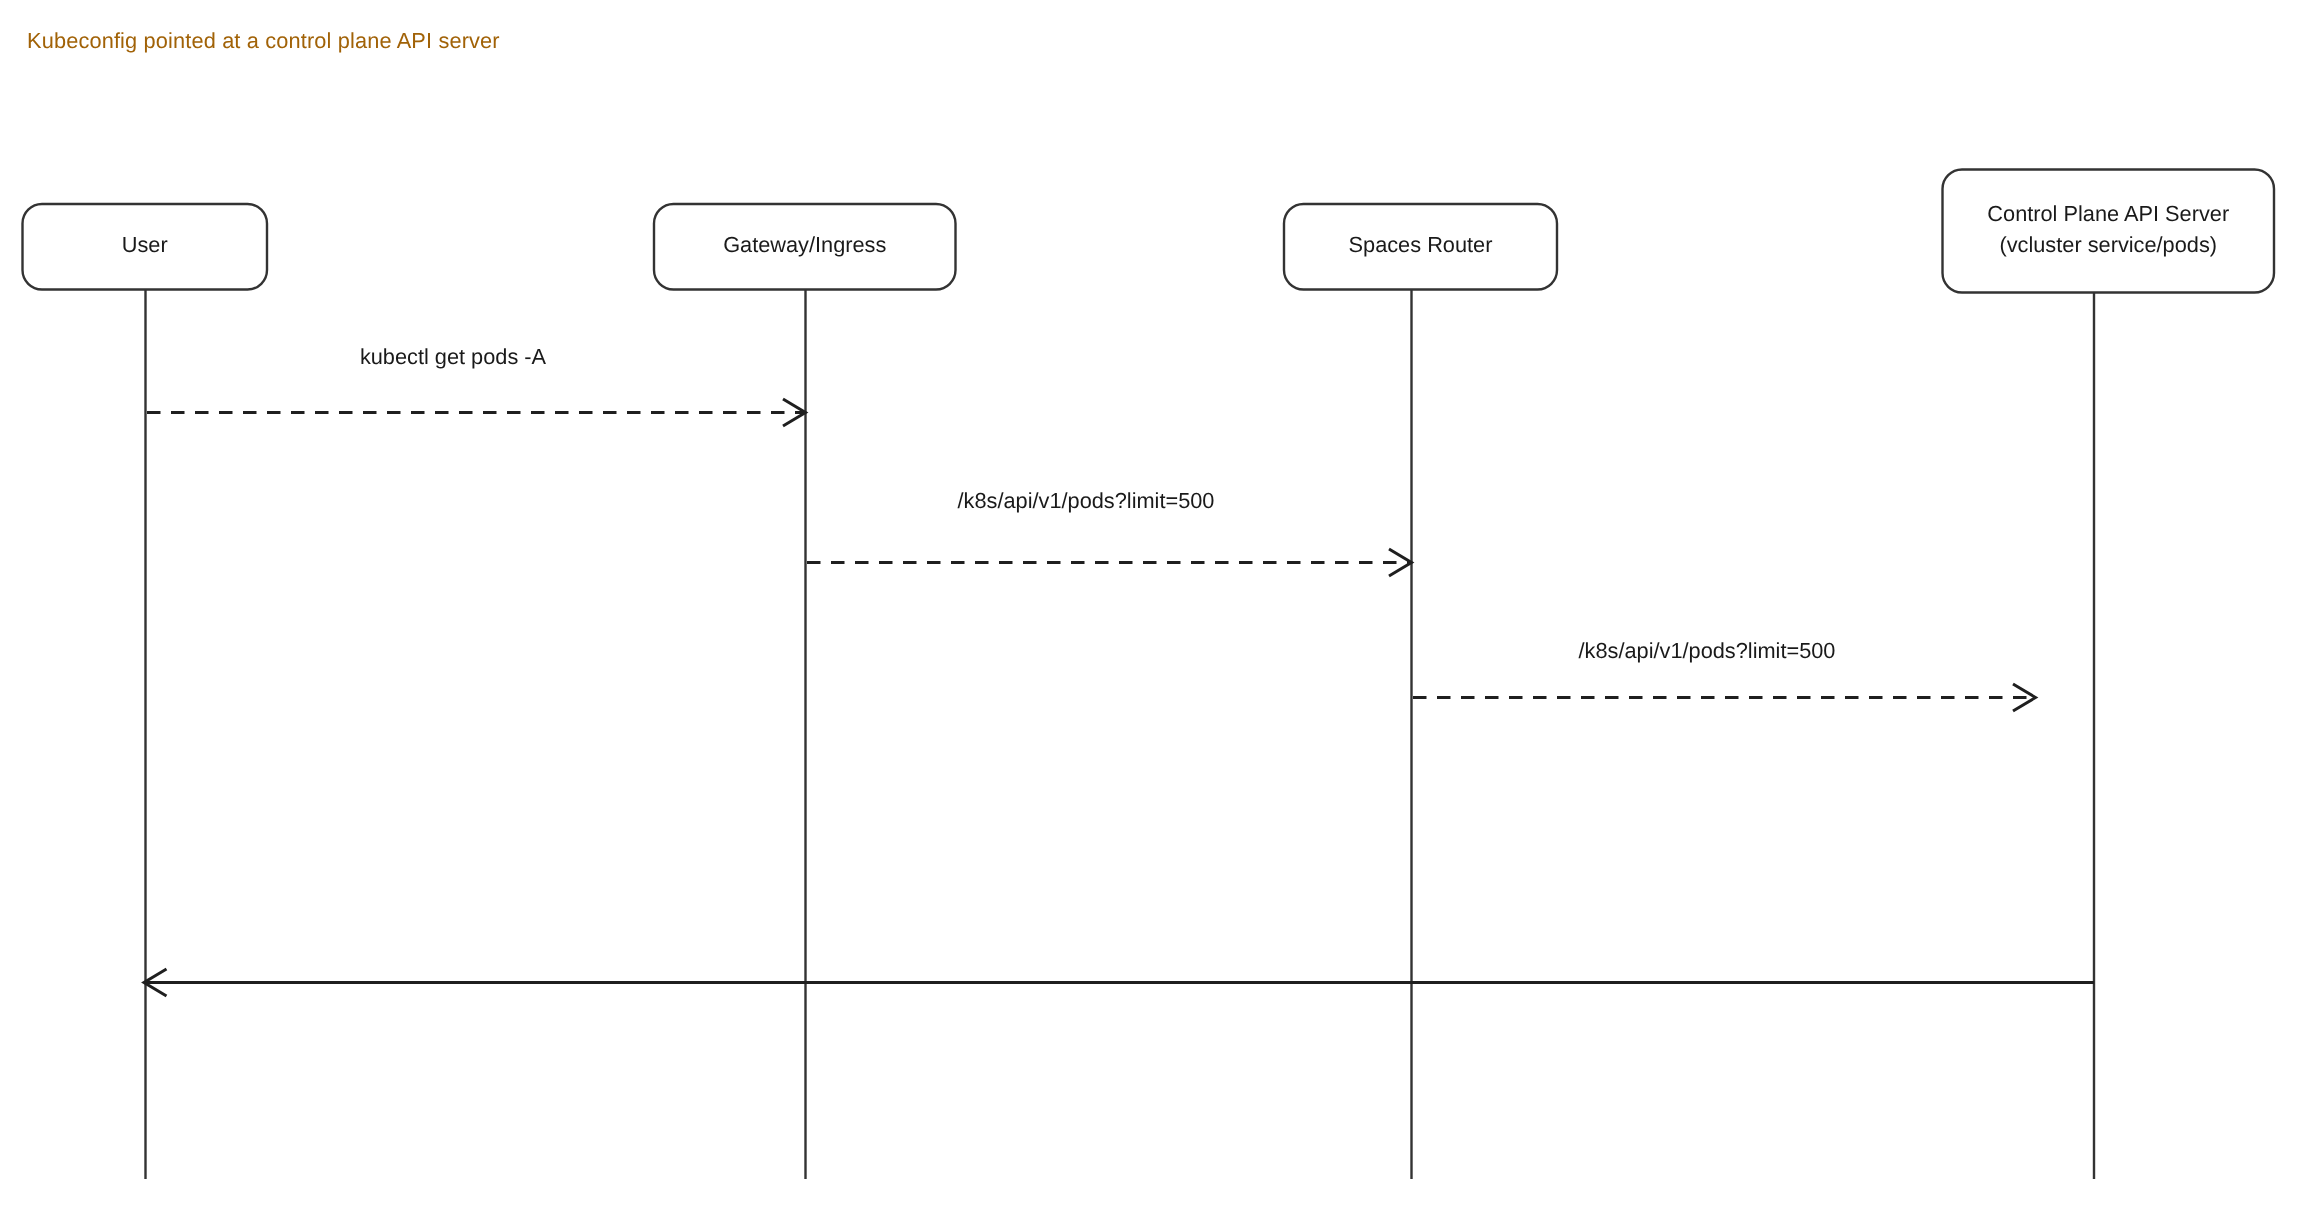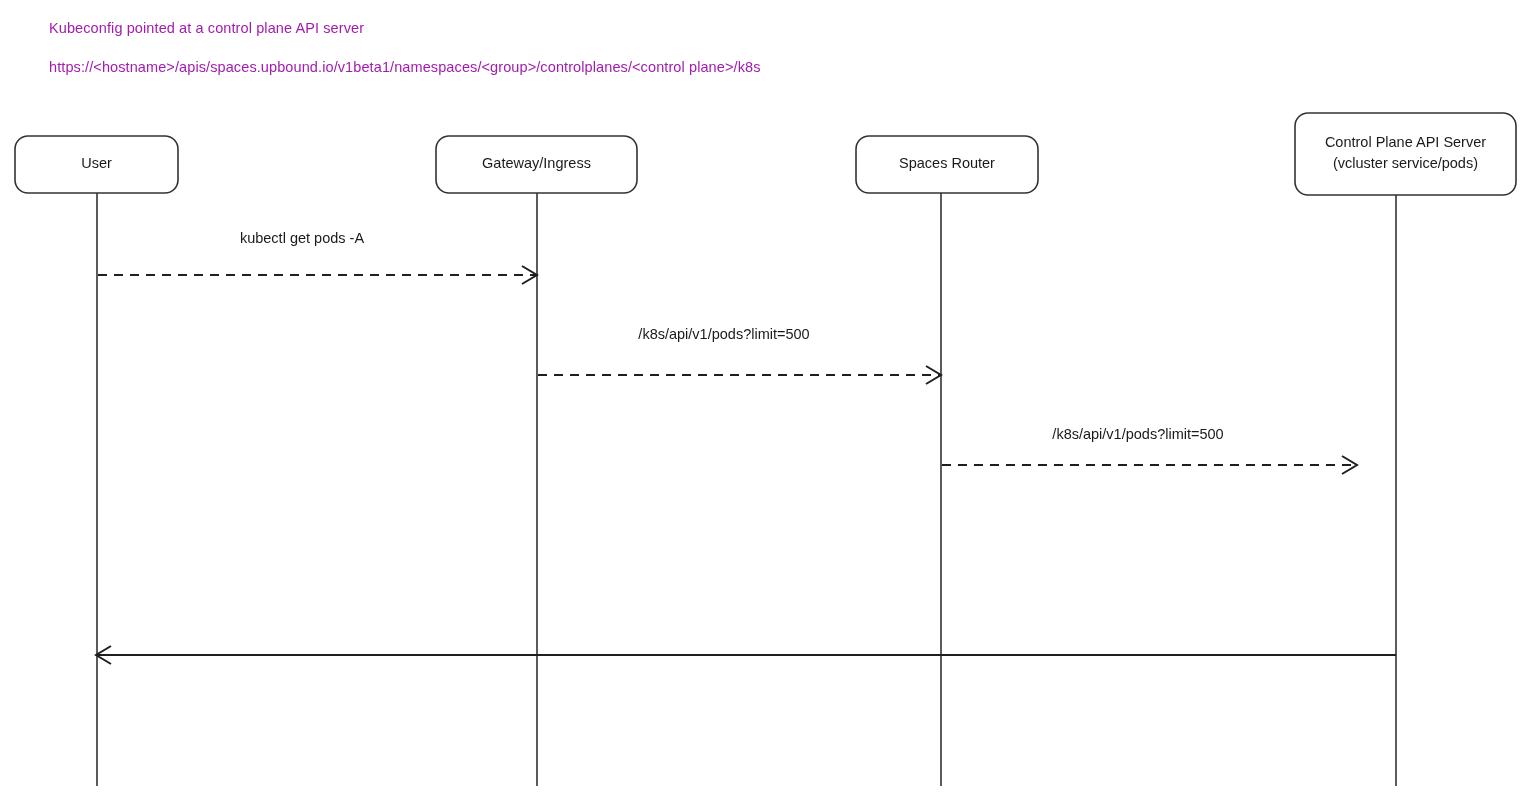--- a/index.html
+++ b/index.html
@@ -18,24 +18,23 @@
   }
   #canvas-root {
     position: relative;
     width: 1532px;
     height: 803px;
   }
   .hdr-line {
     position: absolute;
     font-size: 14.5px;
     line-height: 18px;
-    color: #a21caf;
+    color: #a16207;
     white-space: nowrap;
     letter-spacing: 0.1px;
-    margin-left: 31px;
   }
   #hdr-title  { left: 18px; top: 19px; }
   #hdr-url    { left: 18px; top: 58px; }
 
   svg#diagram {
     position: absolute;
     left: 0;
     top: 0;
     width: 1532px;
     height: 803px;
@@ -83,21 +82,20 @@
     dominant-baseline: middle;
   }
 </style>
 </head>
 <body>
 
 <div id="canvas-root">
 
   <div class="hdr-line" id="hdr-title">Kubeconfig pointed at a control plane API server</div>
 
-  <div class="hdr-line" id="hdr-url">https://&lt;hostname&gt;/apis/spaces.upbound.io/v1beta1/namespaces/&lt;group&gt;/controlplanes/&lt;control plane&gt;/k8s</div>
 
   <svg id="diagram" viewBox="0 0 1532 803">
     <g id="lifelines-layer">
         <line x1="97" y1="193" x2="97" y2="786" class="lifeline"></line>
         <line x1="537" y1="193" x2="537" y2="786" class="lifeline"></line>
         <line x1="941" y1="193" x2="941" y2="786" class="lifeline"></line>
         <line x1="1396" y1="195" x2="1396" y2="786" class="lifeline"></line>
       </g>
     <g id="messages-layer">
         <g>

